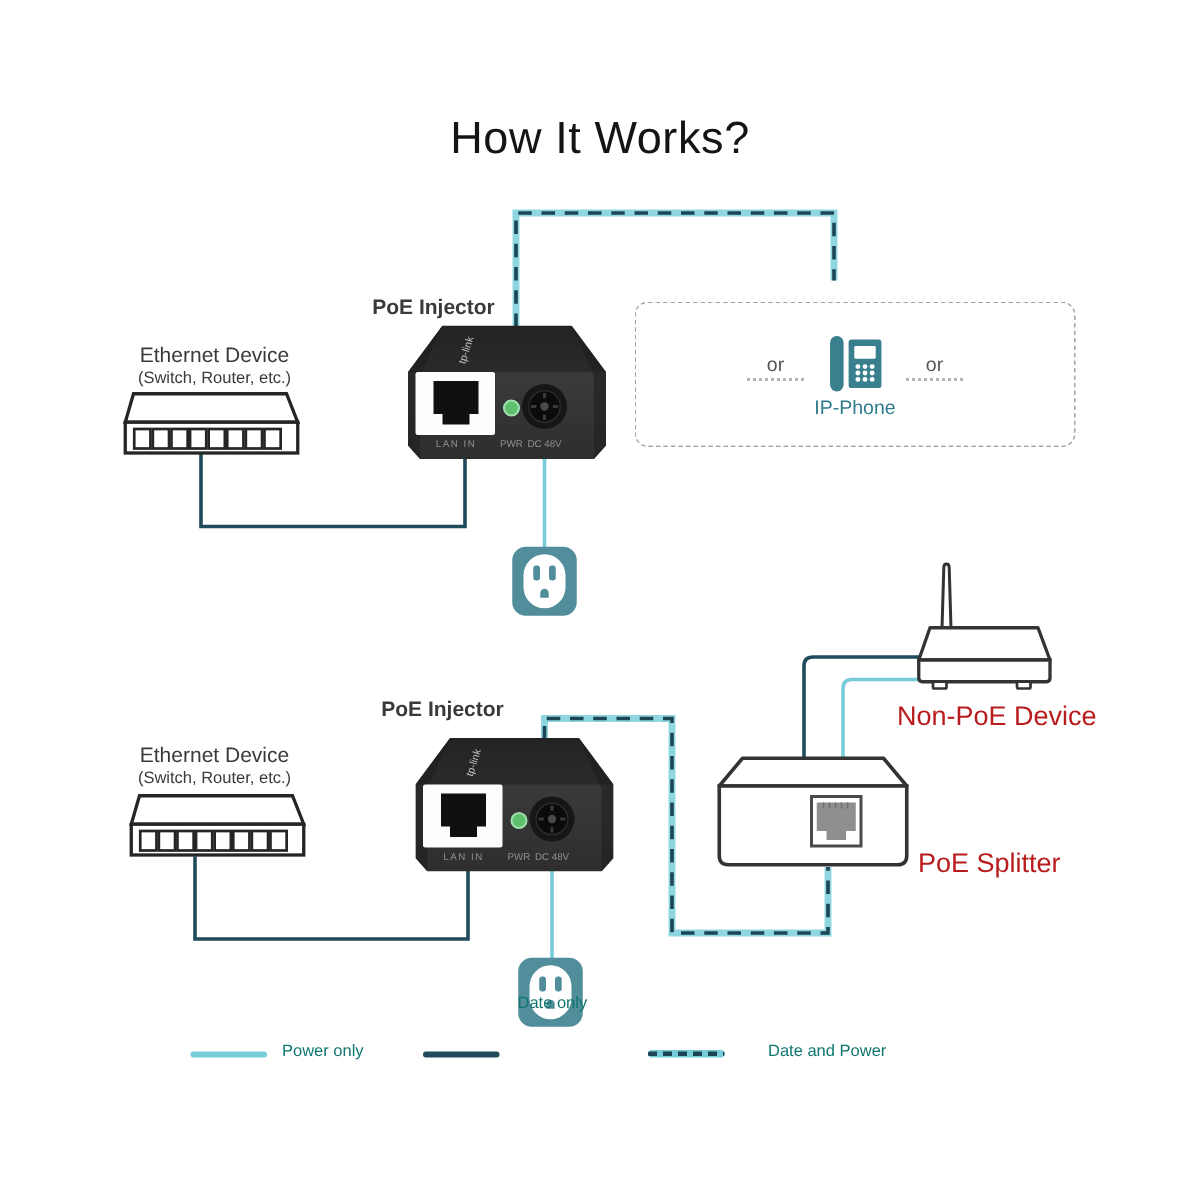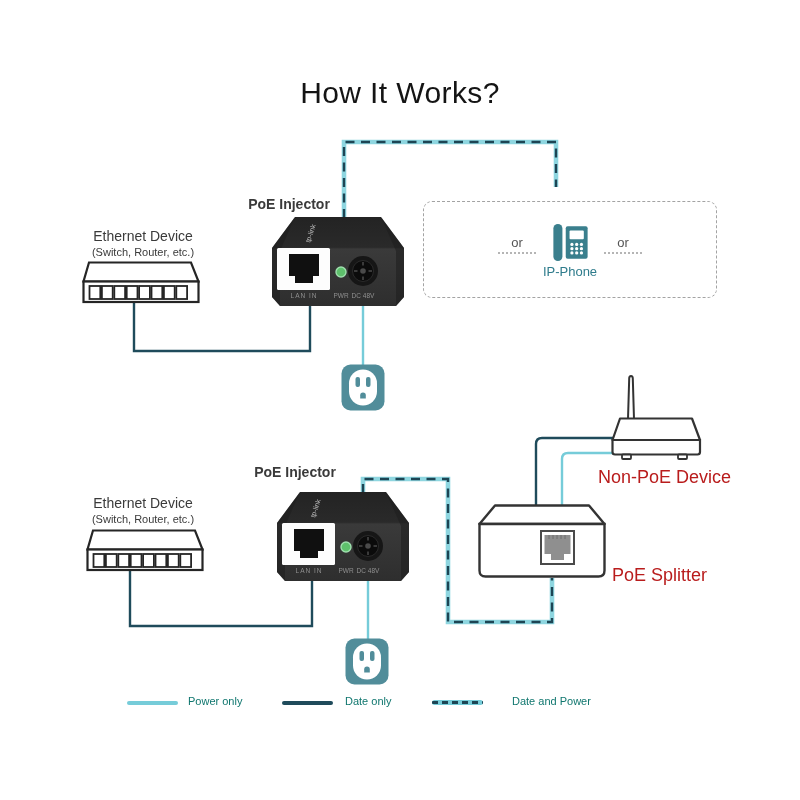--- a/index.html
+++ b/index.html
@@ -211,20 +211,20 @@
     <rect x="24" y="80.5" width="9" height="4.5" rx="1" fill="#fff" stroke="#333" stroke-width="1.8"></rect>
     <rect x="80" y="80.5" width="9" height="4.5" rx="1" fill="#fff" stroke="#333" stroke-width="1.8"></rect>
   </svg>
 
   <div class="abs plain-label center-label" style="left:598px;top:467px;width:124px;">Non-PoE Device</div>
 
   <div class="abs swatch-solid" style="left:127px;top:701px;background:#76ccd9;"></div>
   <div class="abs legend-label" style="left:188px;top:695px;">Power only</div>
 
   <div class="abs swatch-solid" style="left:282px;top:701px;background:#1f4b5b;"></div>
-  <div class="abs legend-label" style="left:345px;top:695px;">Date only</div>
+  <div class="abs legend-label" style="left:345px;top:663px;">Date only</div>
 
   <div class="abs swatch-dashed" style="left:432px;top:700px;">
       <div class="dashline"></div>
     </div>
   <div class="abs legend-label" style="left:512px;top:695px;">Date and Power</div>
 
 </div>
 
 </body></html>

